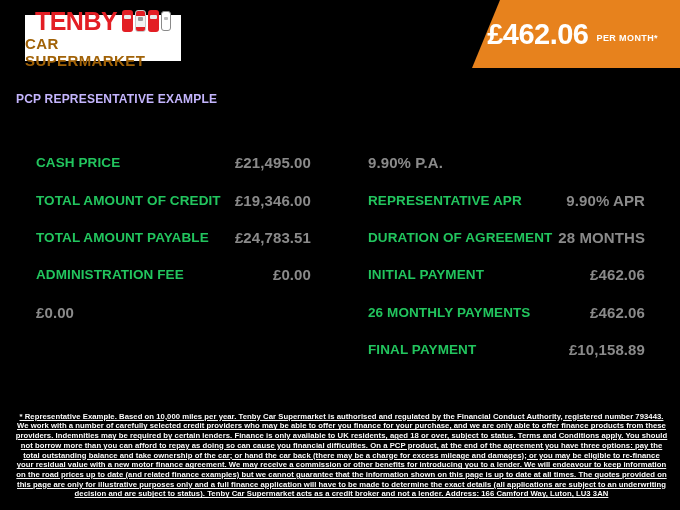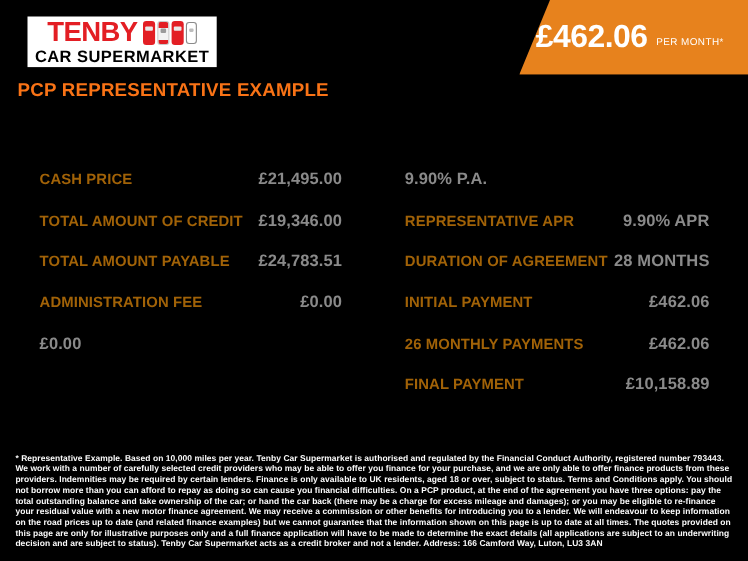--- a/index.html
+++ b/index.html
@@ -2,58 +2,59 @@
 <html><head>
 <meta charset="utf-8">
 <style>
   html,body{margin:0;padding:0;}
   body{
     width:680px;height:510px;background:#000;position:relative;overflow:hidden;
     font-family:"Liberation Sans", sans-serif;
   }
   
   .logo-box{
-    position:absolute;left:25px;top:15px;width:172px;height:46px;background:#fff;
+    position:absolute;left:25px;top:15px;width:156px;height:46px;background:#fff;
     display:flex;flex-direction:column;justify-content:center;align-items:center;
     box-sizing:border-box;padding-top:1px;
   }
   .logo-top{display:flex;align-items:center;line-height:1;}
   .logo-name{color:#E31E24;font-weight:bold;font-size:25px;letter-spacing:-0.5px;}
   .cars{display:flex;gap:2px;margin-left:5px;align-items:center;}
   .car{width:11px;height:22px;border-radius:3px;position:relative;box-sizing:border-box;}
   .car-red{background:#E31E24;}
   .car-red::after{content:"";position:absolute;left:2px;right:2px;top:5px;height:4px;background:#e9e9e9;border-radius:1px;}
   .car-silver{background:linear-gradient(#E31E24 0 5px,#f2f2f2 5px 16px,#E31E24 16px 100%);border:1px solid #c9c9c9;}
   .car-silver::after{content:"";position:absolute;left:2px;right:2px;top:6px;height:4px;background:#9a9a9a;border-radius:1px;}
   .car-outline{background:#fff;border:1px solid #8a8a8a;width:10px;height:20px;}
   .car-outline::after{content:"";position:absolute;left:2px;right:2px;top:5px;height:3px;background:#bdbdbd;border-radius:1px;}
-  .logo-sub{color:#000000;font-weight:bold;font-size:15px;letter-spacing:0.4px;margin-top:1px;}
+  .logo-sub{color:#a16207;font-weight:bold;font-size:15px;letter-spacing:0.4px;margin-top:1px;}
   
   .banner{
     position:absolute;top:0;right:0;width:208px;height:68px;background:#E7821D;
     -webkit-clip-path:polygon(28px 0,100% 0,100% 100%,0 100%);
     clip-path:polygon(28px 0,100% 0,100% 100%,0 100%);
     display:flex;align-items:center;justify-content:flex-end;
     box-sizing:border-box;padding-right:22px;gap:8px;
   }
   .banner-price{color:#fff;font-weight:bold;font-size:29px;letter-spacing:-0.5px;}
-  .banner-suffix{color:#fff;font-weight:normal;font-size:9px;letter-spacing:0.4px;margin-top:8px;}
+  .banner-suffix{color:#fff;font-weight:bold;font-size:9px;letter-spacing:0.4px;margin-top:8px;}
   
-  .heading{position:absolute;left:16px;top:72px;color:#f97316;font-weight:bold;font-size:17px;letter-spacing:0.2px;}
+  .heading{position:absolute;left:16px;top:92px;color:#c4b5fd;font-weight:bold;font-size:12px;letter-spacing:0.2px;}
   
   .finance-grid{position:absolute;left:36px;top:144px;display:grid;grid-template-columns:275px 277px;column-gap:57px;}
   .fcol{display:block;}
   .frow{height:37.4px;display:flex;justify-content:space-between;align-items:center;}
-  .flabel{color:#a16207;font-weight:bold;font-size:13.5px;letter-spacing:0.1px;white-space:nowrap;}
+  .flabel{color:#22c55e;font-weight:bold;font-size:13.5px;letter-spacing:0.1px;white-space:nowrap;}
   .fvalue{color:#8A8A8A;font-weight:bold;font-size:15px;letter-spacing:0.1px;white-space:nowrap;text-align:right;}
   
   .disclaimer{
     position:absolute;left:14px;top:404px;width:655px;
     color:#fbfbfb;font-size:7.7px;line-height:9.7px;font-weight:bold;letter-spacing:0.05px;
-    text-align:left;
+    text-align:center;
+    text-decoration:underline;
   }
 </style>
 </head>
 <body>
 
 <div class="logo-box">
   <div class="logo-top">
     <span class="logo-name">TENBY</span>
     <span class="cars">
       <span class="car car-red"></span>

